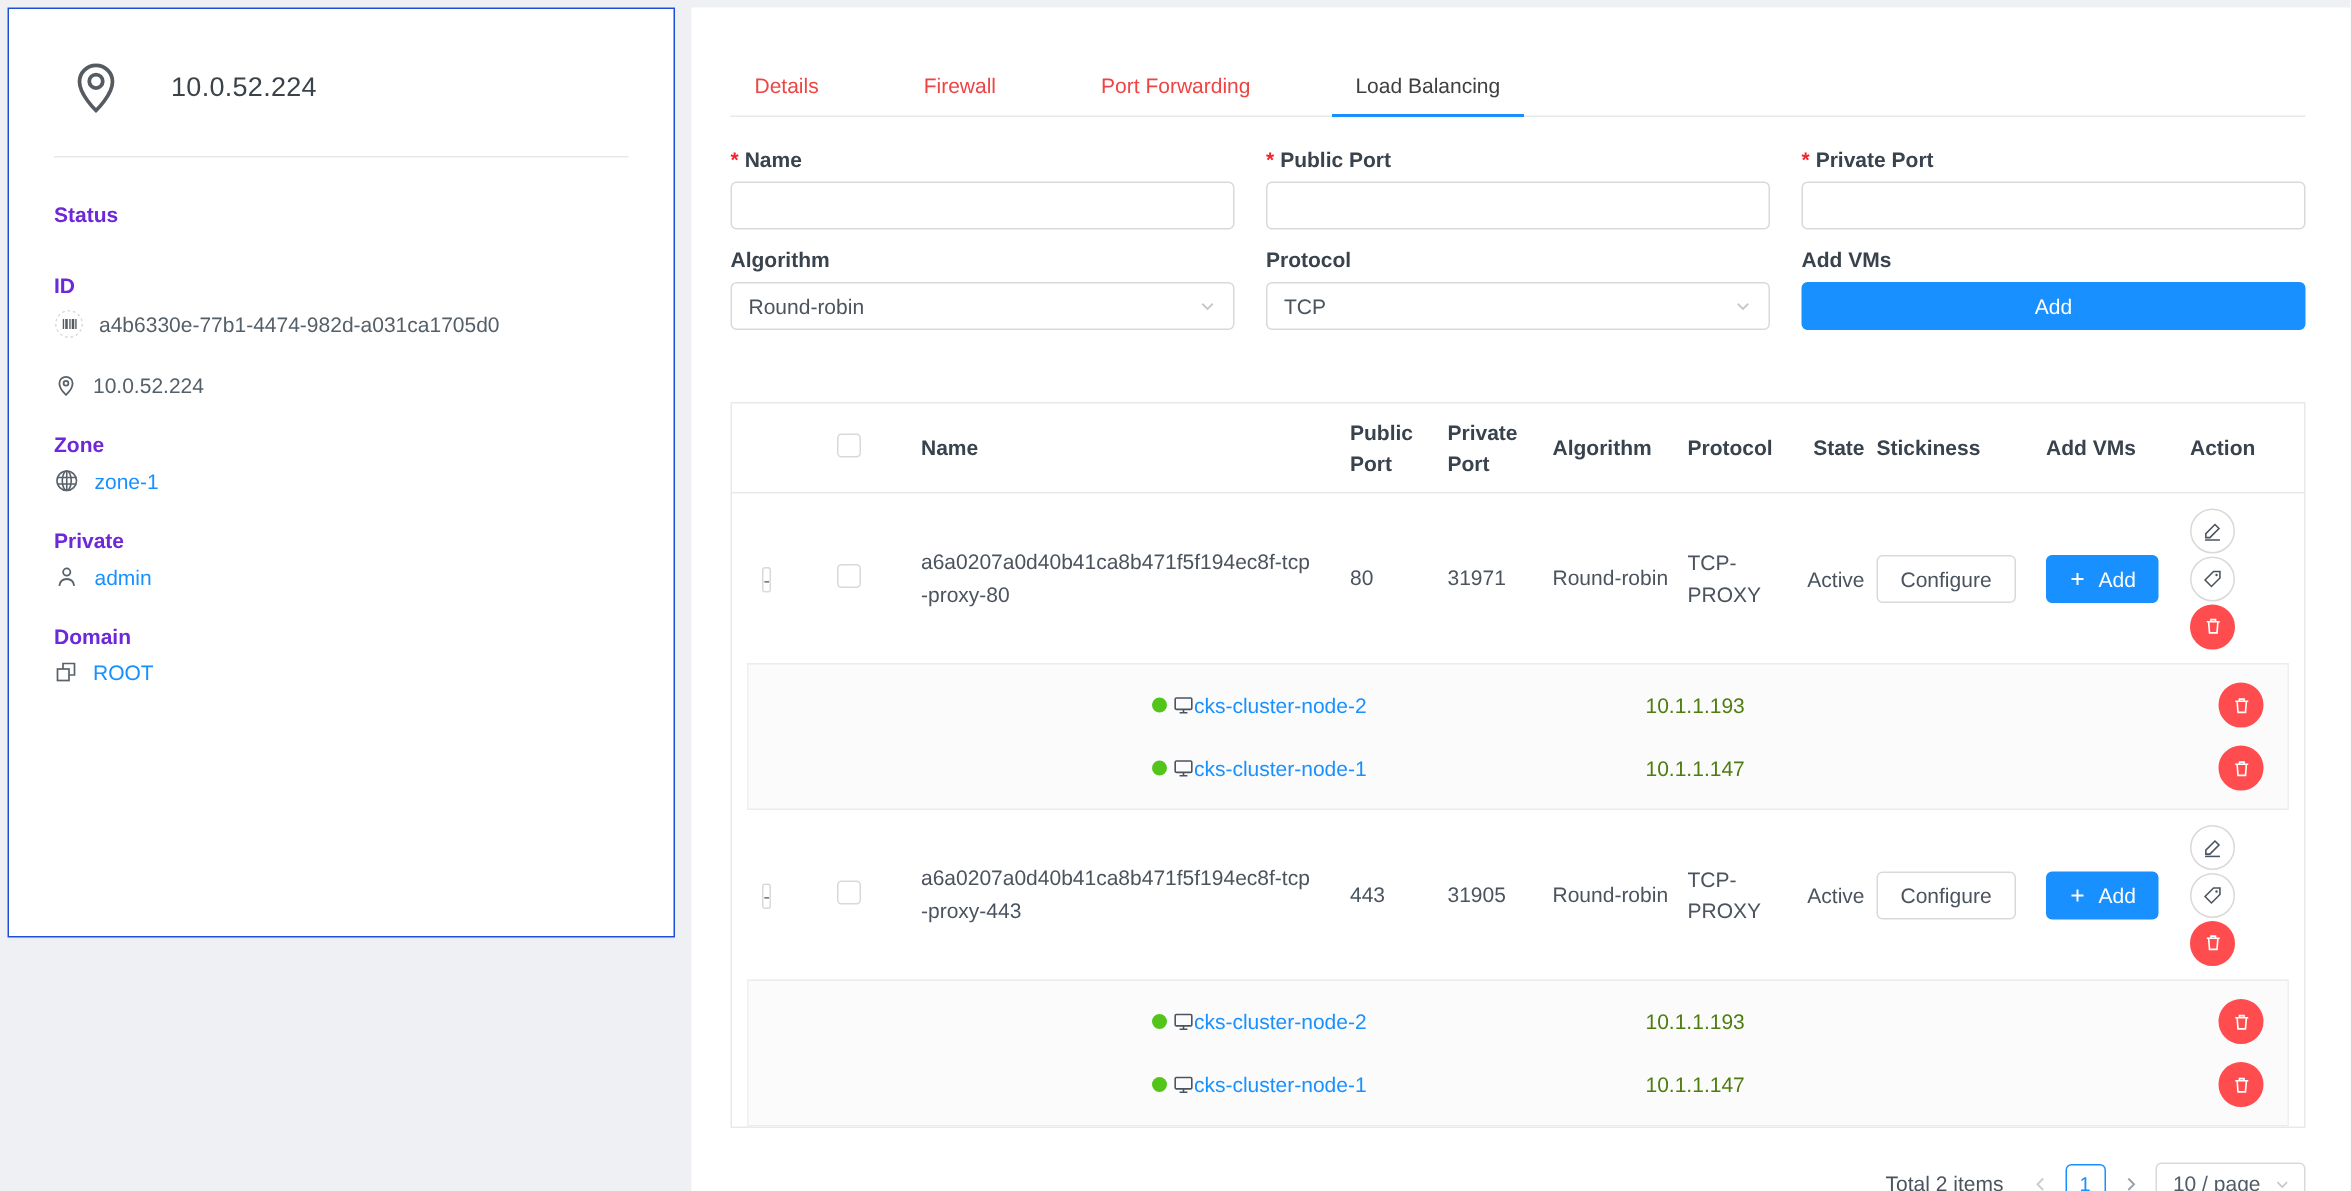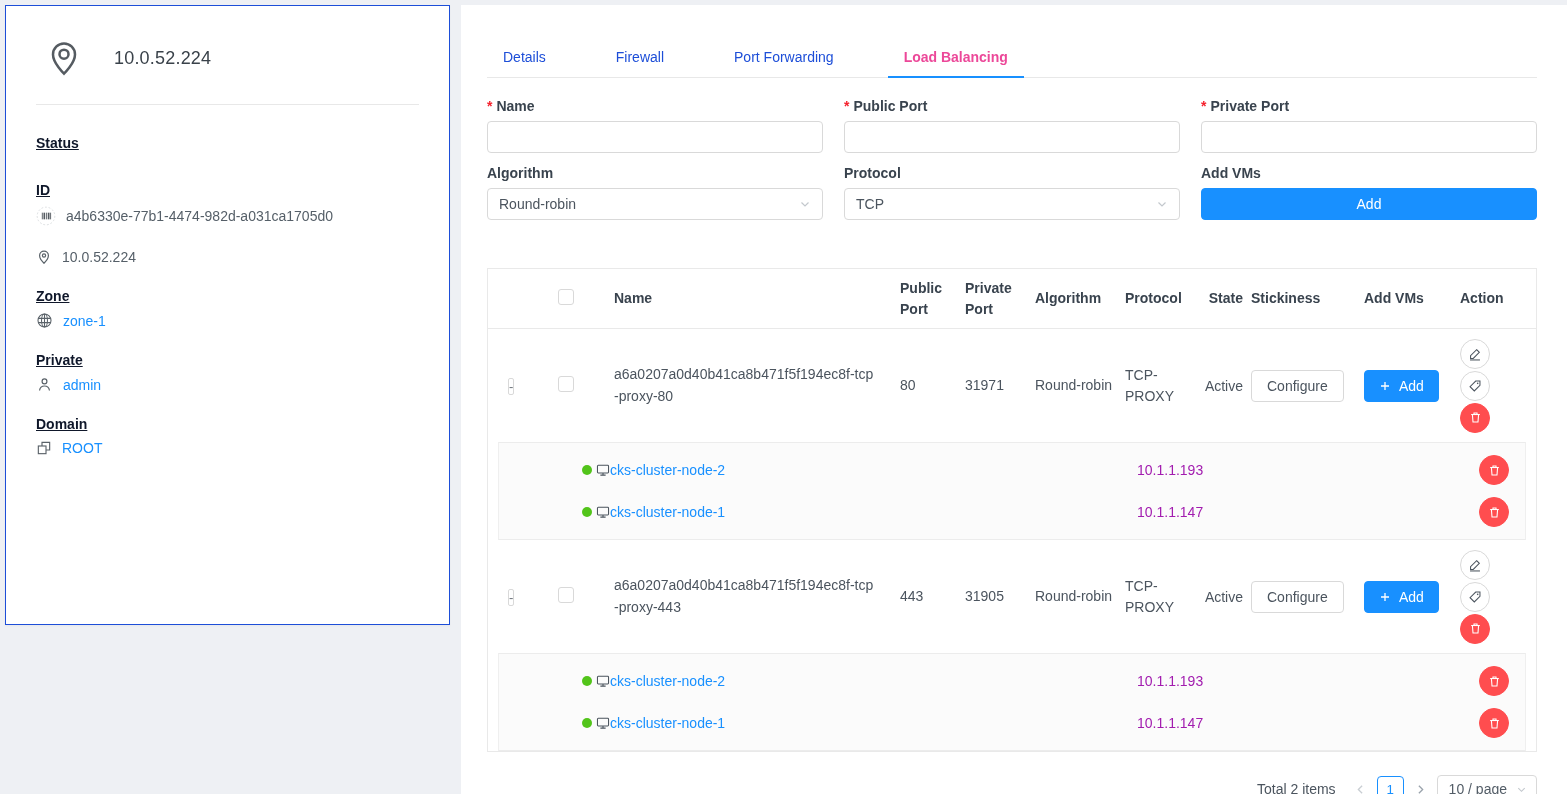--- a/index.html
+++ b/index.html
@@ -14,32 +14,32 @@
   .ip-card {
     width:445px; margin-left:5px; background:#fff;
     border:1px solid #1d4ed8; box-shadow:0 1px 2px rgba(0,0,0,.04);
     height:620px; padding:26px 30px; flex:none;
   }
   .ip-card-head { display:flex; align-items:center; gap:30px; padding:6px 8px 0; }
   .ip-card-head .big-pin { color:#555b61; flex:none; }
   .ip-card-title { font-size:18px; font-weight:400; color:#3a424a; letter-spacing:.2px; }
   .ip-card-divider { height:1px; background:#e8e8e8; margin:26px 0 0; }
   .field-list { padding-top:30px; display:flex; flex-direction:column; gap:23px; }
-  .field-label { font-weight:700; color:#0f172a; margin-bottom:8px;text-decoration:underline; }
+  .field-label { font-weight:700; color:#6d28d9; margin-bottom:8px; }
   .field-value { display:flex; align-items:center; gap:10px; color:#555f68; }
   .field-value .ficon { color:#5a6269; display:inline-flex; flex:none; }
   .dot { width:11px; height:11px; border-radius:50%; background:#52c41a; display:inline-block; flex:none; }
   a.link, .link { color:#1890ff; text-decoration:none; cursor:pointer; }
 
   
   .panel { flex:1; background:#fff; min-height:789px; margin-left:11px; padding:30px 30px 0 26px; }
 
   .tabs { display:flex; border-bottom:1px solid #e8e8e8; margin-top:5px; }
-  .tab { padding:9px 16px 12px; margin-right:38px; color:#1d4ed8; cursor:pointer; position:relative; }
-  .tab.active { color:#ec4899;font-weight:bold; }
+  .tab { padding:9px 16px 12px; margin-right:38px; color:#ef4444; cursor:pointer; position:relative; }
+  .tab.active { color:#404040; }
   .tab.active::after { content:""; position:absolute; left:0; right:0; bottom:-1px; height:2px; background:#1890ff; }
 
   
   .lb-form { margin-top:20px; display:grid; grid-template-columns:1fr 1fr 1fr; column-gap:21px; row-gap:12px; }
   .f-label { font-weight:700; color:#39434e; margin-bottom:7px; display:flex; align-items:center; gap:4px; }
   .req { color:#f5222d; font-weight:700; }
   .t-input {
     width:100%; height:32px; border:1px solid #d9d9d9; border-radius:4px;
     padding:0 11px; font:inherit; color:#4b545e; outline:none; background:#fff;
   }
@@ -98,24 +98,24 @@
   
   .vm-section {
     margin:0 10px; background:#fbfbfb; border:1px solid #ececec; border-left:none; border-right:none;
     padding:6px 0; box-shadow:inset 0 0 0 1px rgba(236,236,236,.0);
   }
   .vm-section { border-left:1px solid #efefef; border-right:1px solid #efefef; }
   .vm-row {
     display:grid; grid-template-columns:515px 1fr 46px; align-items:center;
     height:42px; padding-left:83px;
   }
-  .vm-name { display:flex; align-items:center; gap:0; }
+  .vm-name { display:flex; align-items:center; gap:0;justify-content:center; }
   .vm-name .dot { width:10px; height:10px; margin-right:4px; }
   .vm-name .ficon { color:#4b545e; display:inline-flex; }
-  .vm-ip { color:#a21caf;margin-left:40px; }
+  .vm-ip { color:#4d7c0f; }
   .vm-del { display:flex; justify-content:flex-start; }
 
   
   .pager { display:flex; align-items:center; justify-content:flex-end; gap:8px; margin:22px 0 0; height:30px; }
   .pager-total { color:#4b545e; margin-right:8px; }
   .page-nav { background:none; border:none; cursor:pointer; display:flex; align-items:center; padding:0 2px; }
   .page-nav.prev { color:#c9ced3; }
   .page-nav.next { color:#9aa3ac; }
   .page-box {
     min-width:27px; height:27px; border:1px solid #1890ff; border-radius:4px; color:#1890ff;

